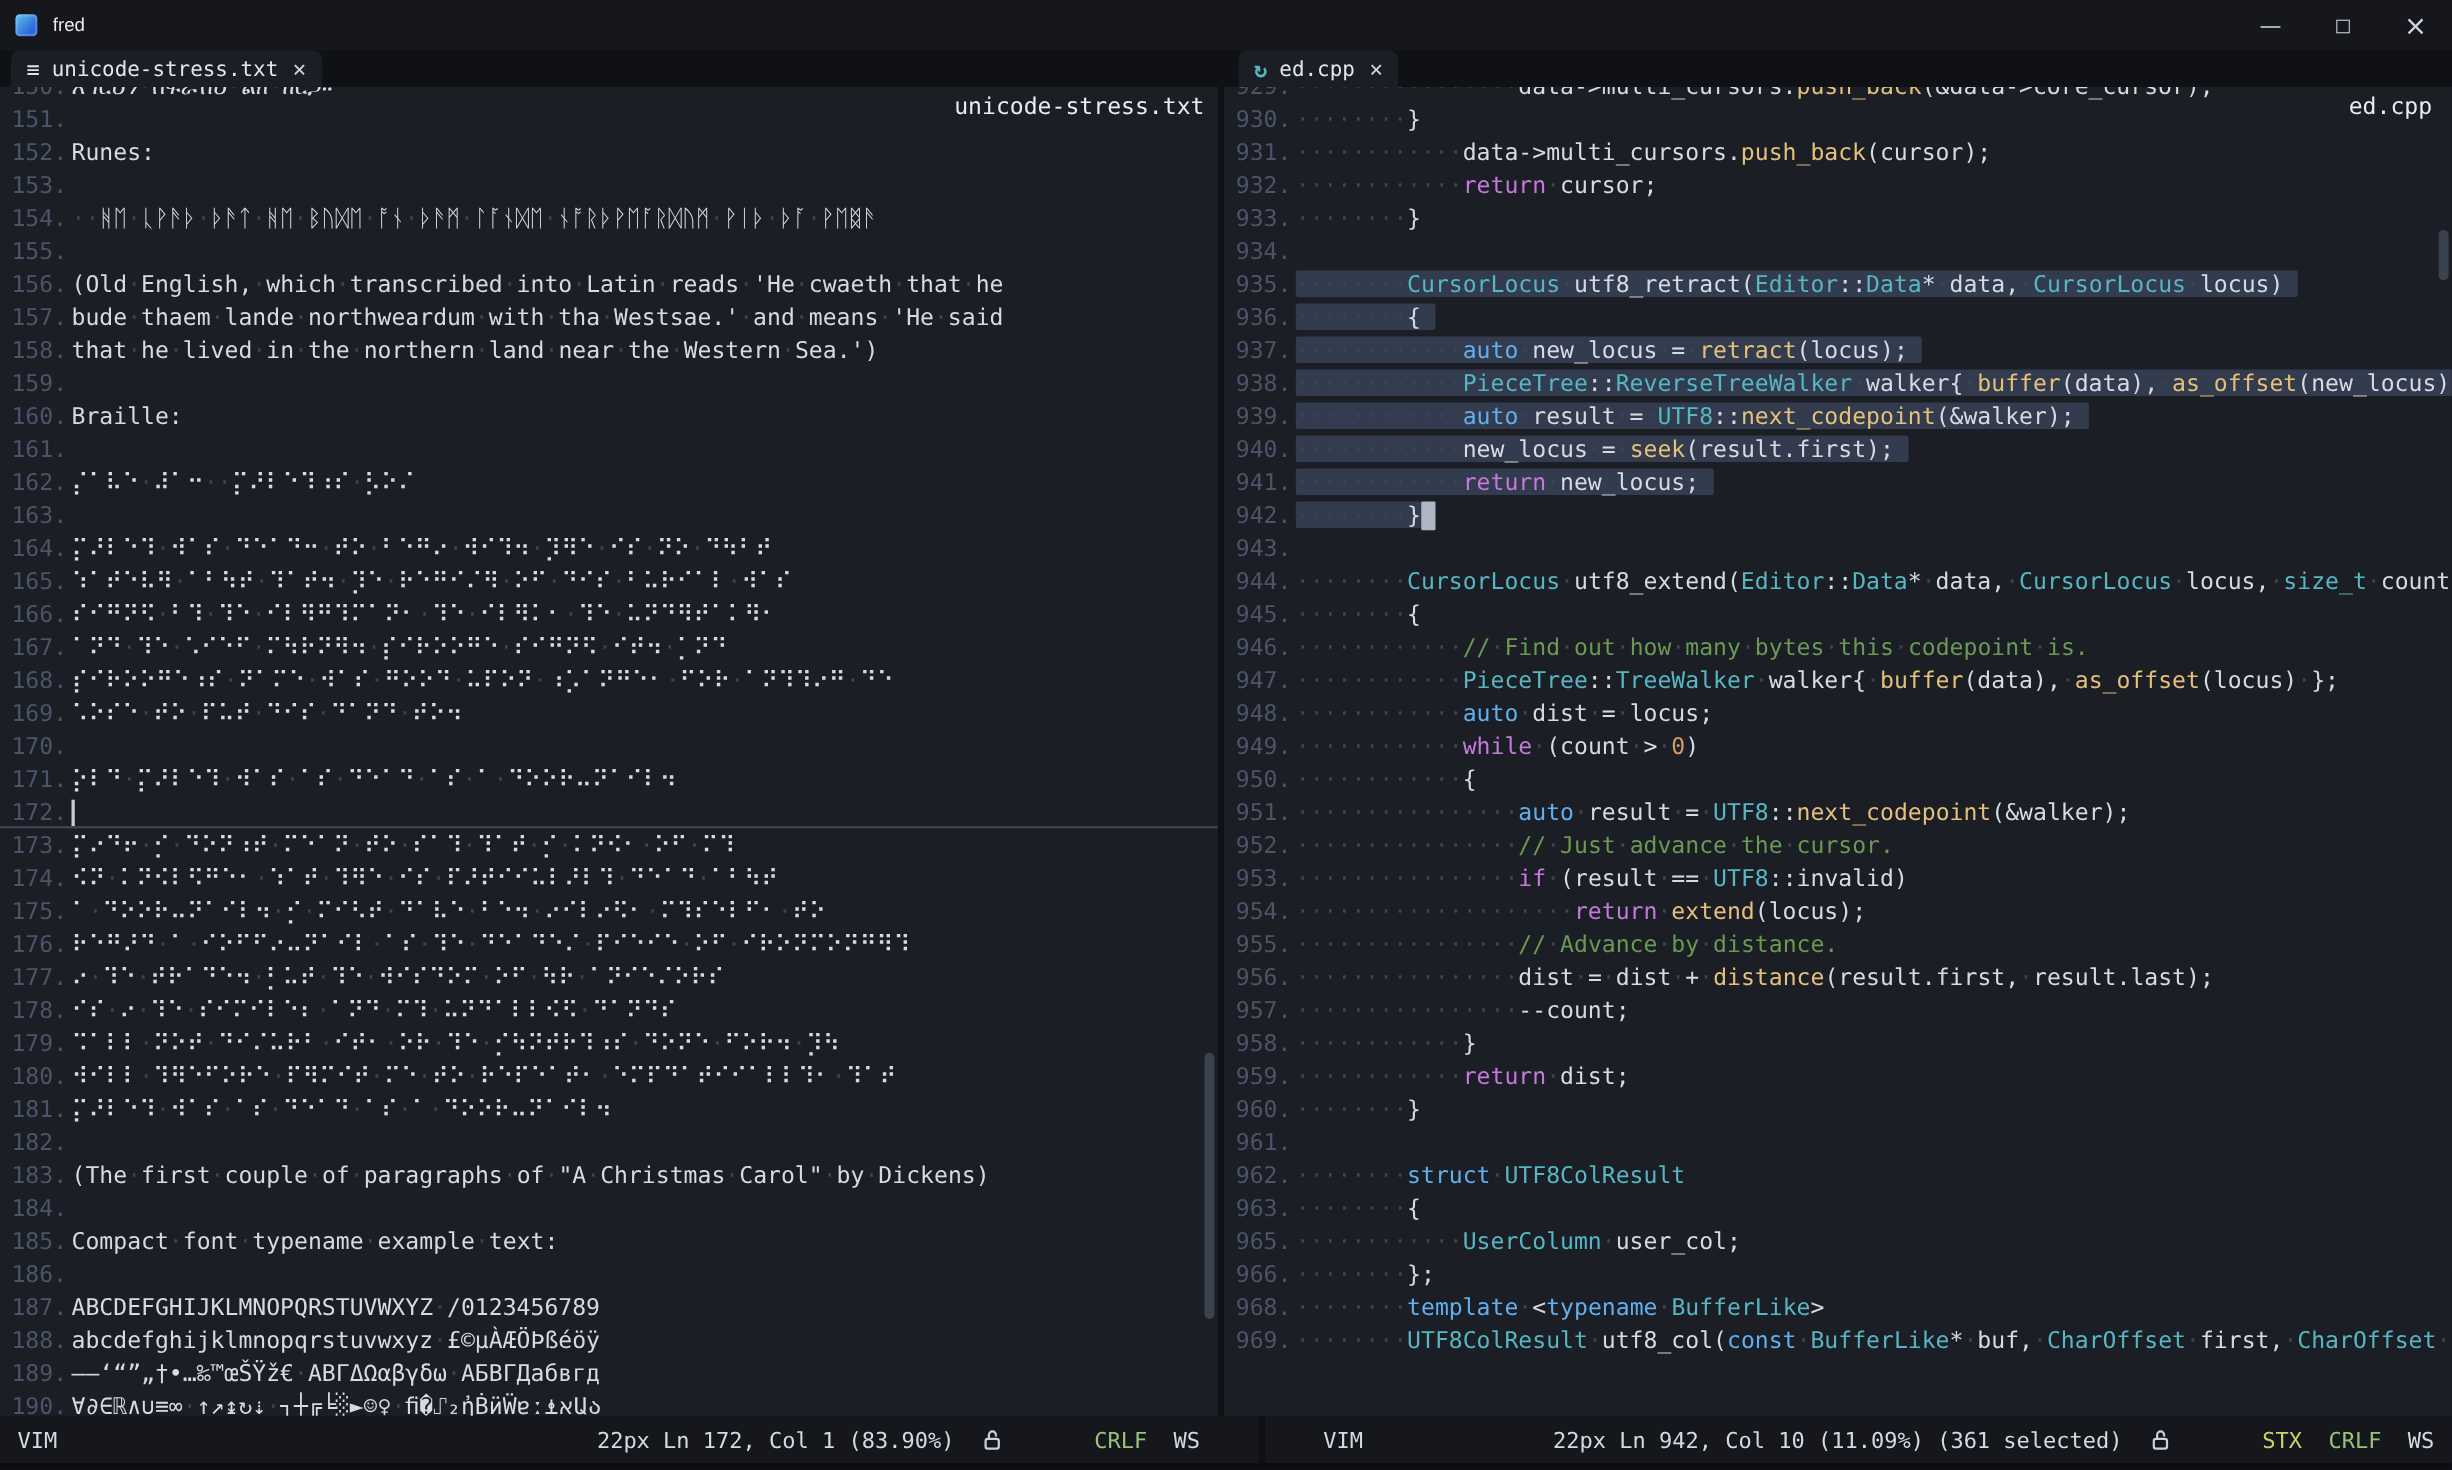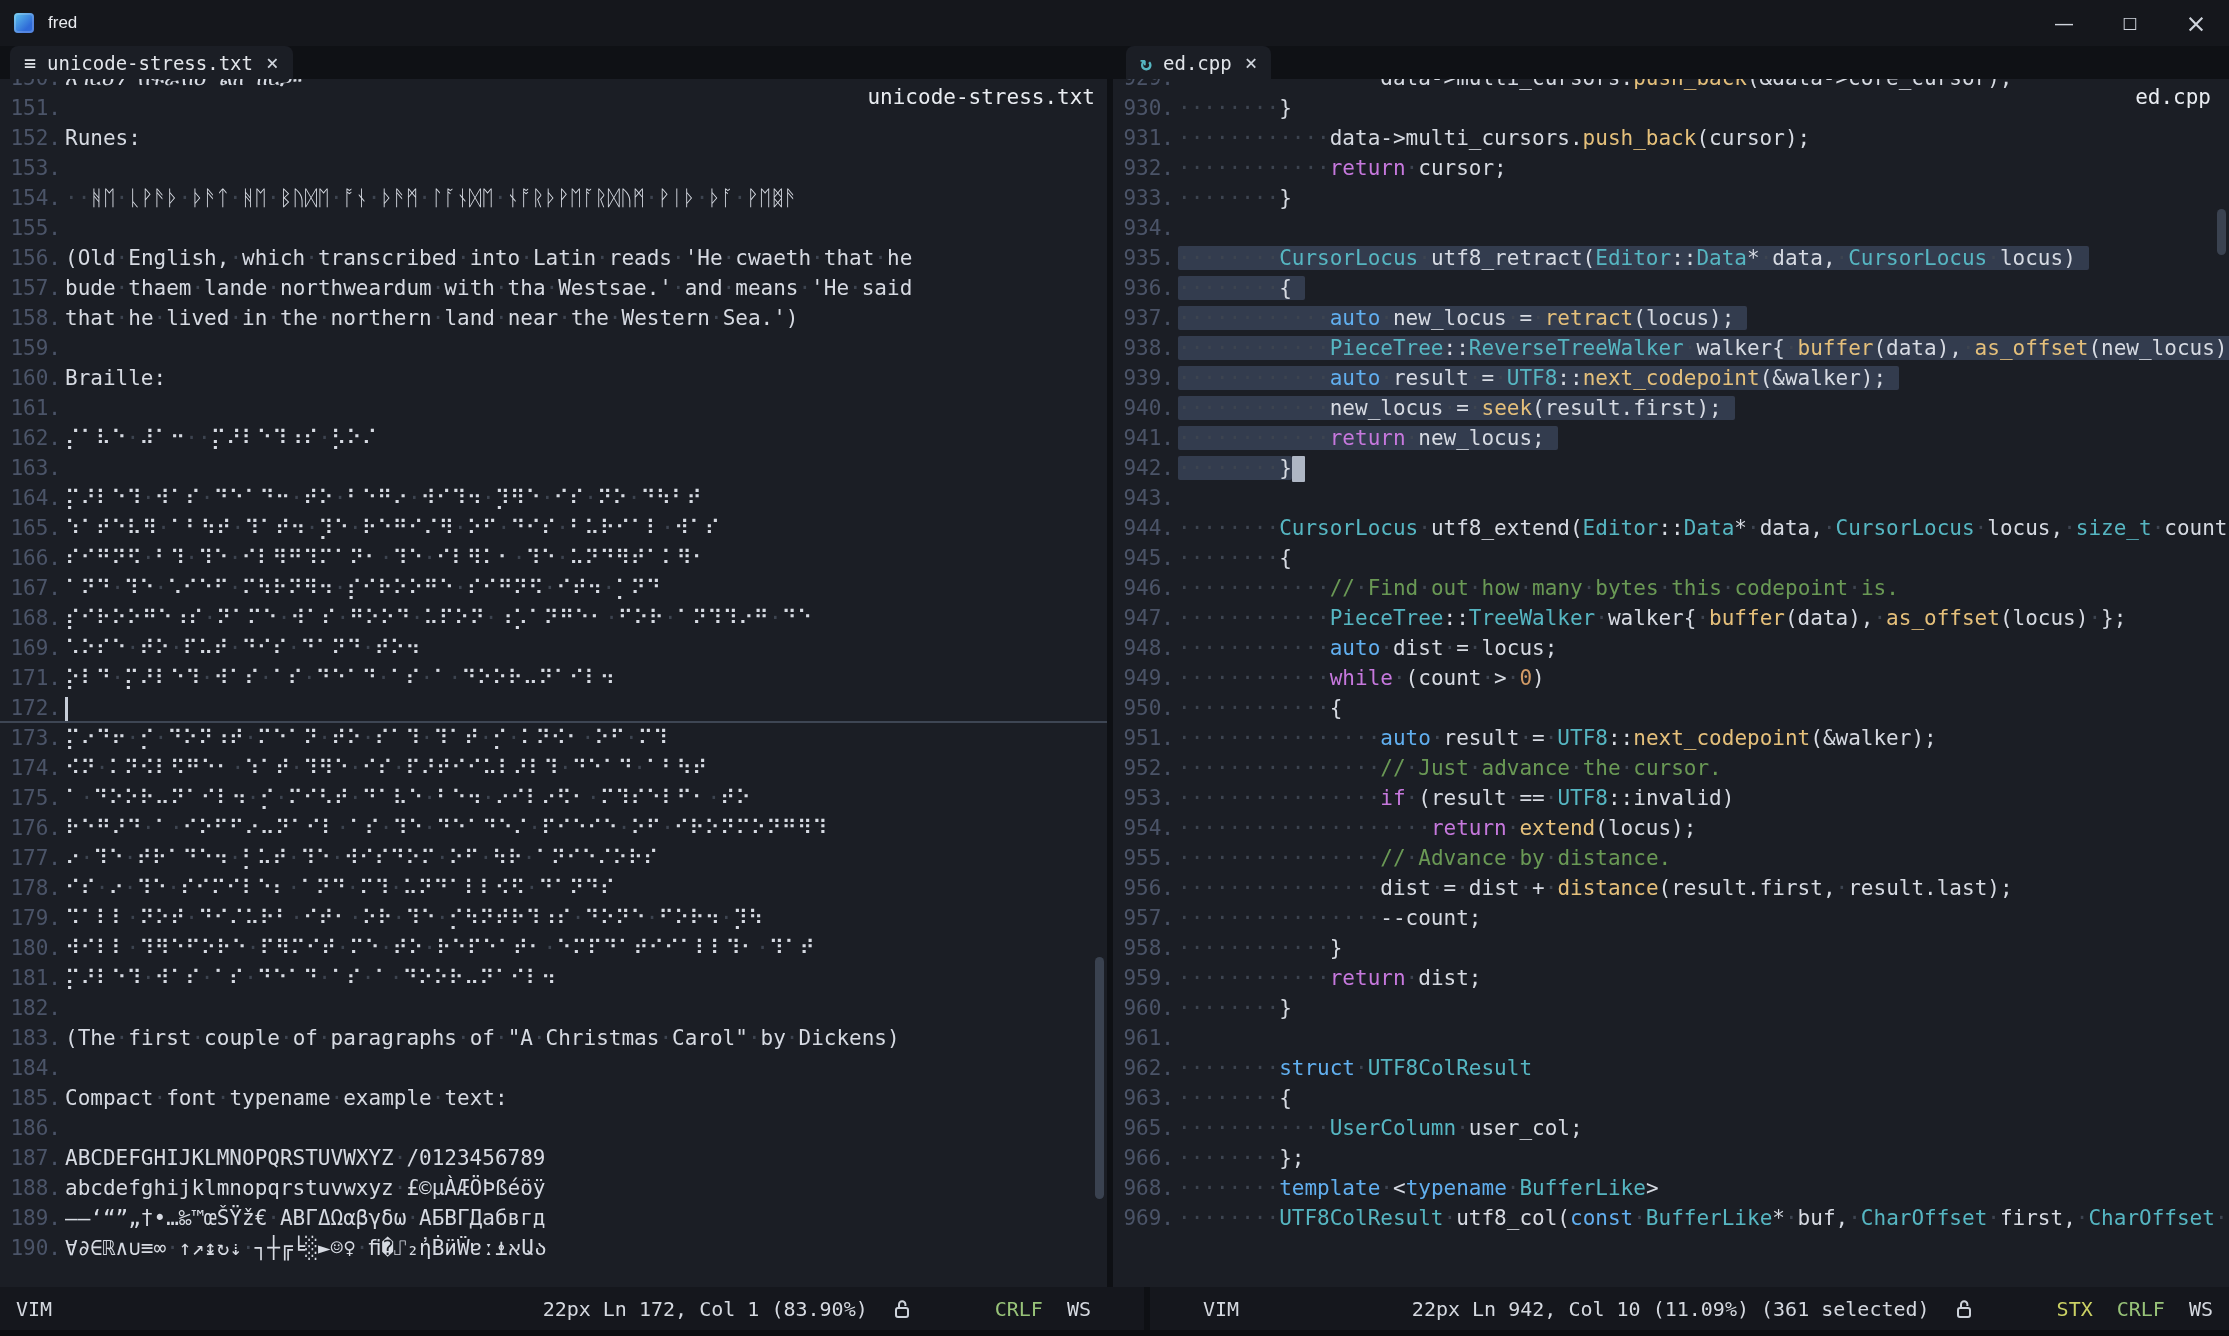--- a/index.html
+++ b/index.html
@@ -105,20 +105,21 @@
           <div class="line"><span class="ln">160.</span><span class="code"><span class="pln">Braille:</span></span></div>
           <div class="line"><span class="ln">161.</span><span class="code"></span></div>
           <div class="line"><span class="ln">162.</span><span class="code"><span class="pln">⡌⠁⠧⠑</span><span class="ws">·</span><span class="pln">⠼⠁⠒</span><span class="ws">··</span><span class="pln">⡍⠜⠇⠑⠹⠰⠎</span><span class="ws">·</span><span class="pln">⡣⠕⠌</span></span></div>
           <div class="line"><span class="ln">163.</span><span class="code"></span></div>
           <div class="line"><span class="ln">164.</span><span class="code"><span class="pln">⡍⠜⠇⠑⠹</span><span class="ws">·</span><span class="pln">⠺⠁⠎</span><span class="ws">·</span><span class="pln">⠙⠑⠁⠙⠒</span><span class="ws">·</span><span class="pln">⠞⠕</span><span class="ws">·</span><span class="pln">⠃⠑⠛⠔</span><span class="ws">·</span><span class="pln">⠺⠊⠹⠲</span><span class="ws">·</span><span class="pln">⡹⠻⠑</span><span class="ws">·</span><span class="pln">⠊⠎</span><span class="ws">·</span><span class="pln">⠝⠕</span><span class="ws">·</span><span class="pln">⠙⠳⠃⠞</span></span></div>
           <div class="line"><span class="ln">165.</span><span class="code"><span class="pln">⠱⠁⠞⠑⠧⠻</span><span class="ws">·</span><span class="pln">⠁⠃⠳⠞</span><span class="ws">·</span><span class="pln">⠹⠁⠞⠲</span><span class="ws">·</span><span class="pln">⡹⠑</span><span class="ws">·</span><span class="pln">⠗⠑⠛⠊⠌⠻</span><span class="ws">·</span><span class="pln">⠕⠋</span><span class="ws">·</span><span class="pln">⠙⠊⠎</span><span class="ws">·</span><span class="pln">⠃⠥⠗⠊⠁⠇</span><span class="ws">·</span><span class="pln">⠺⠁⠎</span></span></div>
           <div class="line"><span class="ln">166.</span><span class="code"><span class="pln">⠎⠊⠛⠝⠫</span><span class="ws">·</span><span class="pln">⠃⠹</span><span class="ws">·</span><span class="pln">⠹⠑</span><span class="ws">·</span><span class="pln">⠊⠇⠻⠛⠹⠍⠁⠝⠂</span><span class="ws">·</span><span class="pln">⠹⠑</span><span class="ws">·</span><span class="pln">⠊⠇⠻⠅⠂</span><span class="ws">·</span><span class="pln">⠹⠑</span><span class="ws">·</span><span class="pln">⠥⠝⠙⠻⠞⠁⠅⠻⠂</span></span></div>
           <div class="line"><span class="ln">167.</span><span class="code"><span class="pln">⠁⠝⠙</span><span class="ws">·</span><span class="pln">⠹⠑</span><span class="ws">·</span><span class="pln">⠡⠊⠑⠋</span><span class="ws">·</span><span class="pln">⠍⠳⠗⠝⠻⠲</span><span class="ws">·</span><span class="pln">⡎⠊⠗⠕⠕⠛⠑</span><span class="ws">·</span><span class="pln">⠎⠊⠛⠝⠫</span><span class="ws">·</span><span class="pln">⠊⠞⠲</span><span class="ws">·</span><span class="pln">⡁⠝⠙</span></span></div>
           <div class="line"><span class="ln">168.</span><span class="code"><span class="pln">⡎⠊⠗⠕⠕⠛⠑⠰⠎</span><span class="ws">·</span><span class="pln">⠝⠁⠍⠑</span><span class="ws">·</span><span class="pln">⠺⠁⠎</span><span class="ws">·</span><span class="pln">⠛⠕⠕⠙</span><span class="ws">·</span><span class="pln">⠥⠏⠕⠝</span><span class="ws">·</span><span class="pln">⠰⡡⠁⠝⠛⠑⠂</span><span class="ws">·</span><span class="pln">⠋⠕⠗</span><span class="ws">·</span><span class="pln">⠁⠝⠹⠹⠔⠛</span><span class="ws">·</span><span class="pln">⠙⠑</span></span></div>
           <div class="line"><span class="ln">169.</span><span class="code"><span class="pln">⠡⠕⠎⠑</span><span class="ws">·</span><span class="pln">⠞⠕</span><span class="ws">·</span><span class="pln">⠏⠥⠞</span><span class="ws">·</span><span class="pln">⠙⠊⠎</span><span class="ws">·</span><span class="pln">⠙⠁⠝⠙</span><span class="ws">·</span><span class="pln">⠞⠕⠲</span></span></div>
+          <div class="line"><span class="ln">170.</span><span class="code"></span></div>
           <div class="line"><span class="ln">171.</span><span class="code"><span class="pln">⡕⠇⠙</span><span class="ws">·</span><span class="pln">⡍⠜⠇⠑⠹</span><span class="ws">·</span><span class="pln">⠺⠁⠎</span><span class="ws">·</span><span class="pln">⠁⠎</span><span class="ws">·</span><span class="pln">⠙⠑⠁⠙</span><span class="ws">·</span><span class="pln">⠁⠎</span><span class="ws">·</span><span class="pln">⠁</span><span class="ws">·</span><span class="pln">⠙⠕⠕⠗⠤⠝⠁⠊⠇⠲</span></span></div>
           <div class="line current"><span class="ln">172.</span><span class="code"><span class="cursor-bar"></span></span></div>
           <div class="line"><span class="ln">173.</span><span class="code"><span class="pln">⡍⠔⠙⠖</span><span class="ws">·</span><span class="pln">⡊</span><span class="ws">·</span><span class="pln">⠙⠕⠝⠰⠞</span><span class="ws">·</span><span class="pln">⠍⠑⠁⠝</span><span class="ws">·</span><span class="pln">⠞⠕</span><span class="ws">·</span><span class="pln">⠎⠁⠹</span><span class="ws">·</span><span class="pln">⠹⠁⠞</span><span class="ws">·</span><span class="pln">⡊</span><span class="ws">·</span><span class="pln">⠅⠝⠪⠂</span><span class="ws">·</span><span class="pln">⠕⠋</span><span class="ws">·</span><span class="pln">⠍⠹</span></span></div>
           <div class="line"><span class="ln">174.</span><span class="code"><span class="pln">⠪⠝</span><span class="ws">·</span><span class="pln">⠅⠝⠪⠇⠫⠛⠑⠂</span><span class="ws">·</span><span class="pln">⠱⠁⠞</span><span class="ws">·</span><span class="pln">⠹⠻⠑</span><span class="ws">·</span><span class="pln">⠊⠎</span><span class="ws">·</span><span class="pln">⠏⠜⠞⠊⠊⠥⠇⠜⠇⠹</span><span class="ws">·</span><span class="pln">⠙⠑⠁⠙</span><span class="ws">·</span><span class="pln">⠁⠃⠳⠞</span></span></div>
           <div class="line"><span class="ln">175.</span><span class="code"><span class="pln">⠁</span><span class="ws">·</span><span class="pln">⠙⠕⠕⠗⠤⠝⠁⠊⠇⠲</span><span class="ws">·</span><span class="pln">⡊</span><span class="ws">·</span><span class="pln">⠍⠊⠣⠞</span><span class="ws">·</span><span class="pln">⠙⠁⠧⠑</span><span class="ws">·</span><span class="pln">⠃⠑⠲</span><span class="ws">·</span><span class="pln">⠔⠊⠇⠔⠫⠂</span><span class="ws">·</span><span class="pln">⠍⠹⠎⠑⠇⠋⠂</span><span class="ws">·</span><span class="pln">⠞⠕</span></span></div>
           <div class="line"><span class="ln">176.</span><span class="code"><span class="pln">⠗⠑⠛⠜⠙</span><span class="ws">·</span><span class="pln">⠁</span><span class="ws">·</span><span class="pln">⠊⠕⠋⠋⠔⠤⠝⠁⠊⠇</span><span class="ws">·</span><span class="pln">⠁⠎</span><span class="ws">·</span><span class="pln">⠹⠑</span><span class="ws">·</span><span class="pln">⠙⠑⠁⠙⠑⠌</span><span class="ws">·</span><span class="pln">⠏⠊⠑⠊⠑</span><span class="ws">·</span><span class="pln">⠕⠋</span><span class="ws">·</span><span class="pln">⠊⠗⠕⠝⠍⠕⠝⠛⠻⠹</span></span></div>
           <div class="line"><span class="ln">177.</span><span class="code"><span class="pln">⠔</span><span class="ws">·</span><span class="pln">⠹⠑</span><span class="ws">·</span><span class="pln">⠞⠗⠁⠙⠑⠲</span><span class="ws">·</span><span class="pln">⡃⠥⠞</span><span class="ws">·</span><span class="pln">⠹⠑</span><span class="ws">·</span><span class="pln">⠺⠊⠎⠙⠕⠍</span><span class="ws">·</span><span class="pln">⠕⠋</span><span class="ws">·</span><span class="pln">⠳⠗</span><span class="ws">·</span><span class="pln">⠁⠝⠊⠑⠌⠕⠗⠎</span></span></div>
           <div class="line"><span class="ln">178.</span><span class="code"><span class="pln">⠊⠎</span><span class="ws">·</span><span class="pln">⠔</span><span class="ws">·</span><span class="pln">⠹⠑</span><span class="ws">·</span><span class="pln">⠎⠊⠍⠊⠇⠑⠆</span><span class="ws">·</span><span class="pln">⠁⠝⠙</span><span class="ws">·</span><span class="pln">⠍⠹</span><span class="ws">·</span><span class="pln">⠥⠝⠙⠁⠇⠇⠪⠫</span><span class="ws">·</span><span class="pln">⠙⠁⠝⠙⠎</span></span></div>
           <div class="line"><span class="ln">179.</span><span class="code"><span class="pln">⠩⠁⠇⠇</span><span class="ws">·</span><span class="pln">⠝⠕⠞</span><span class="ws">·</span><span class="pln">⠙⠊⠌⠥⠗⠃</span><span class="ws">·</span><span class="pln">⠊⠞⠂</span><span class="ws">·</span><span class="pln">⠕⠗</span><span class="ws">·</span><span class="pln">⠹⠑</span><span class="ws">·</span><span class="pln">⡊⠳⠝⠞⠗⠹⠰⠎</span><span class="ws">·</span><span class="pln">⠙⠕⠝⠑</span><span class="ws">·</span><span class="pln">⠋⠕⠗⠲</span><span class="ws">·</span><span class="pln">⡹⠳</span></span></div>
           <div class="line"><span class="ln">180.</span><span class="code"><span class="pln">⠺⠊⠇⠇</span><span class="ws">·</span><span class="pln">⠹⠻⠑⠋⠕⠗⠑</span><span class="ws">·</span><span class="pln">⠏⠻⠍⠊⠞</span><span class="ws">·</span><span class="pln">⠍⠑</span><span class="ws">·</span><span class="pln">⠞⠕</span><span class="ws">·</span><span class="pln">⠗⠑⠏⠑⠁⠞⠂</span><span class="ws">·</span><span class="pln">⠑⠍⠏⠙⠁⠞⠊⠊⠁⠇⠇⠹⠂</span><span class="ws">·</span><span class="pln">⠹⠁⠞</span></span></div>

